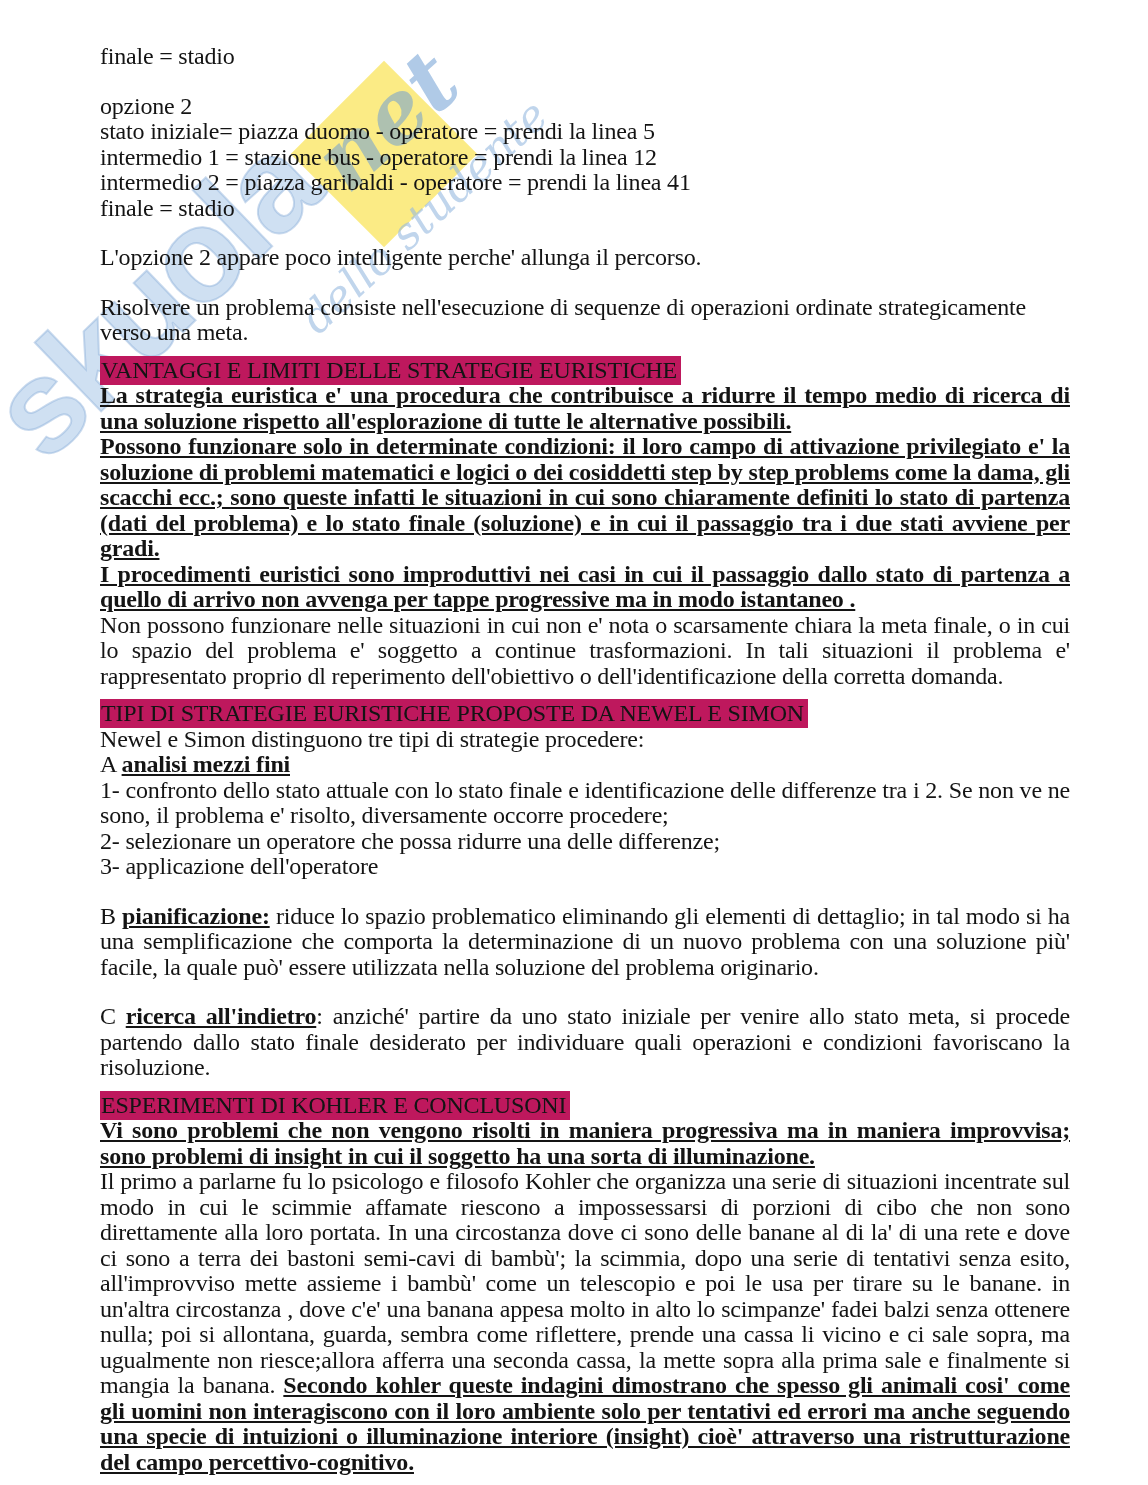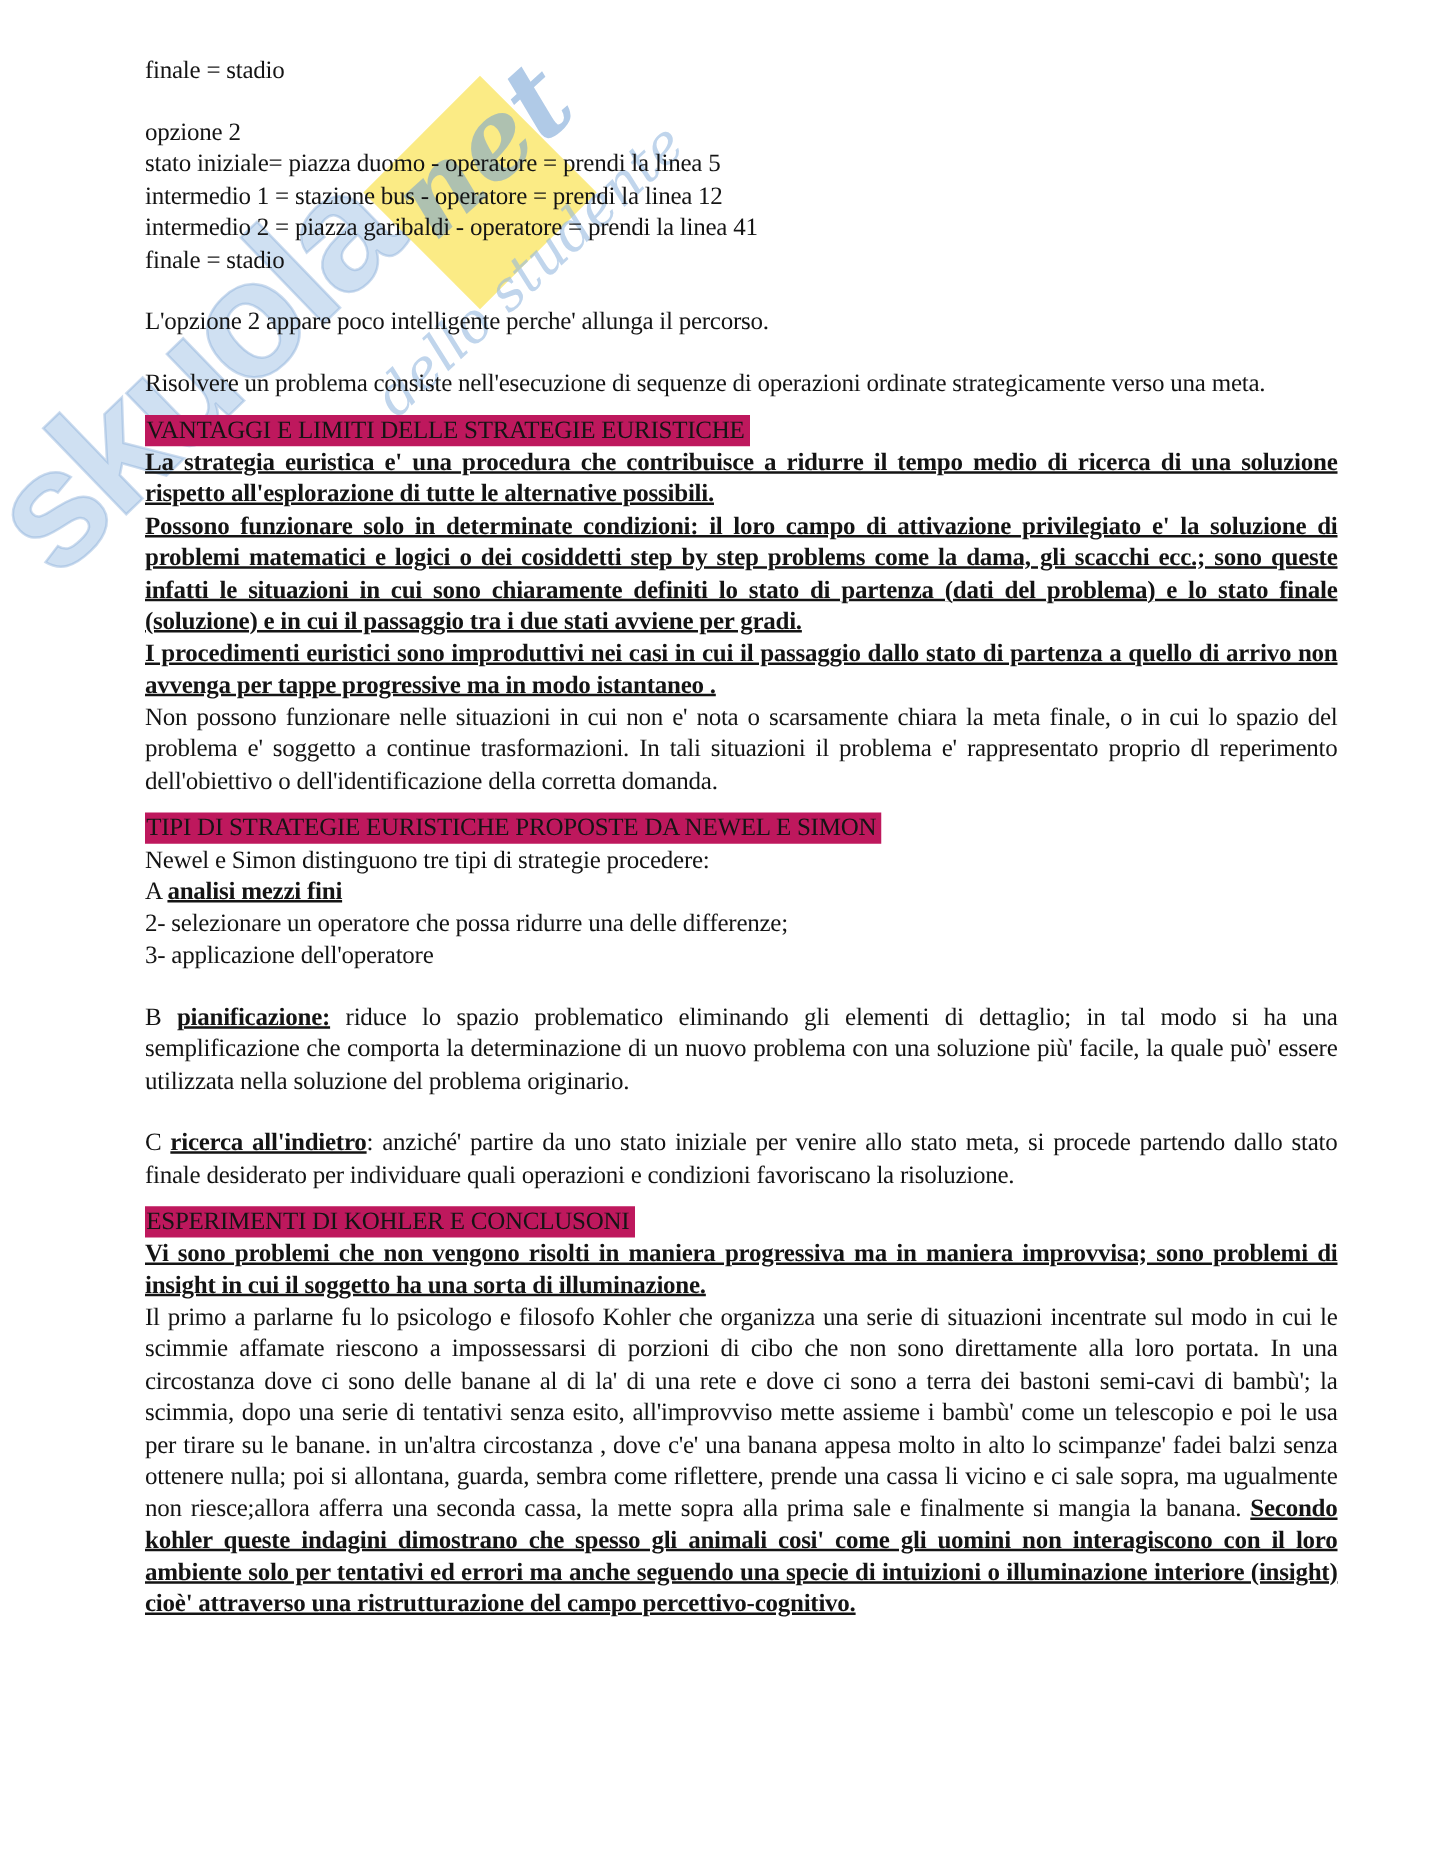--- a/index.html
+++ b/index.html
@@ -41,21 +41,21 @@
     transform:rotate(-43deg);transform-origin:0 50%;
     font-family:"DejaVu Serif", serif;font-style:italic;
     font-size:44px;line-height:50px;
     color:rgba(150,185,224,0.60);
     white-space:nowrap;
   }
   
   .content{
     position:relative;z-index:1;
     padding:44px 78px 0 100px;
-    font-size:20px;line-height:25.5px;letter-spacing:-0.2px;margin-left:16px;
+    font-size:24px;line-height:25.5px;letter-spacing:-0.2px;
   }
   .line{text-align:left;}
   .para{text-align:justify;}
   .gap{height:24px;}
   .gap-sm{height:12px;}
   mark{background:#be185d;color:inherit;padding:1px 4px 2px 1px;}
   b{font-weight:bold;text-decoration:underline;}
 </style>
 </head>
 <body>
@@ -84,20 +84,21 @@
       <div class="gap-sm"></div>
       <div class="line"><mark>VANTAGGI E LIMITI DELLE STRATEGIE EURISTICHE</mark></div>
       <div class="para"><b>La strategia euristica e' una procedura che contribuisce a ridurre il tempo medio di ricerca di una soluzione rispetto all'esplorazione di tutte le alternative possibili.</b></div>
       <div class="para"><b>Possono funzionare solo in determinate condizioni: il loro campo di attivazione privilegiato e' la soluzione di problemi matematici e logici o dei cosiddetti step by step problems come la dama, gli scacchi ecc.; sono queste infatti le situazioni in cui sono chiaramente definiti lo stato di partenza (dati del problema) e lo stato finale (soluzione) e in cui il passaggio tra i due stati avviene per gradi.</b></div>
       <div class="para"><b>I procedimenti euristici sono improduttivi nei casi in cui il passaggio dallo stato di partenza a quello di arrivo non avvenga per tappe progressive ma in modo istantaneo .</b></div>
       <div class="para"><span>Non possono funzionare nelle situazioni in cui non e' nota o scarsamente chiara la meta finale, o in cui lo spazio del problema e' soggetto a continue trasformazioni. In tali situazioni il problema e' rappresentato proprio dl reperimento dell'obiettivo o dell'identificazione della corretta domanda.</span></div>
       <div class="gap-sm"></div>
       <div class="line"><mark>TIPI DI STRATEGIE EURISTICHE PROPOSTE DA NEWEL E SIMON</mark></div>
       <div class="line">Newel e Simon distinguono tre tipi di strategie procedere:</div>
       <div class="para"><span>A </span><b>analisi mezzi fini</b></div>
+      <div class="para"><span>1- confronto dello stato attuale con lo stato finale e identificazione delle differenze tra i 2. Se non ve ne sono, il problema e' risolto, diversamente occorre procedere;</span></div>
       <div class="line">2- selezionare un operatore che possa ridurre una delle differenze;</div>
       <div class="line">3- applicazione dell'operatore</div>
       <div class="gap"></div>
       <div class="para"><span>B </span><b>pianificazione:</b><span> riduce lo spazio problematico eliminando gli elementi di dettaglio; in tal modo si ha una semplificazione che comporta la determinazione di un nuovo problema con una soluzione più' facile, la quale può' essere utilizzata nella soluzione del problema originario.</span></div>
       <div class="gap"></div>
       <div class="para"><span>C </span><b>ricerca all'indietro</b><span>: anziché' partire da uno stato iniziale per venire allo stato meta, si procede partendo dallo stato finale desiderato per individuare quali operazioni e condizioni favoriscano la risoluzione.</span></div>
       <div class="gap-sm"></div>
       <div class="line"><mark>ESPERIMENTI DI KOHLER E CONCLUSONI</mark></div>
       <div class="para"><b>Vi sono problemi che non vengono risolti in maniera progressiva ma in maniera improvvisa; sono problemi di insight in cui il soggetto ha una sorta di illuminazione.</b></div>
       <div class="para"><span>Il primo a parlarne fu lo psicologo e filosofo Kohler che organizza una serie di situazioni incentrate sul modo in cui le scimmie affamate riescono a impossessarsi di porzioni di cibo che non sono direttamente alla loro portata. In una circostanza dove ci sono delle banane al di la' di una rete e dove ci sono a terra dei bastoni semi-cavi di bambù'; la scimmia, dopo una serie di tentativi senza esito, all'improvviso mette assieme i bambù' come un telescopio e poi le usa per tirare su le banane. in un'altra circostanza , dove c'e' una banana appesa molto in alto lo scimpanze' fadei balzi senza ottenere nulla; poi si allontana, guarda, sembra come riflettere, prende una cassa li vicino e ci sale sopra, ma ugualmente non riesce;allora afferra una seconda cassa, la mette sopra alla prima sale e finalmente si mangia la banana. </span><b>Secondo kohler queste indagini dimostrano che spesso gli animali cosi' come gli uomini non interagiscono con il loro ambiente solo per tentativi ed errori ma anche seguendo una specie di intuizioni o illuminazione interiore (insight) cioè' attraverso una ristrutturazione del campo percettivo-cognitivo.</b></div>

